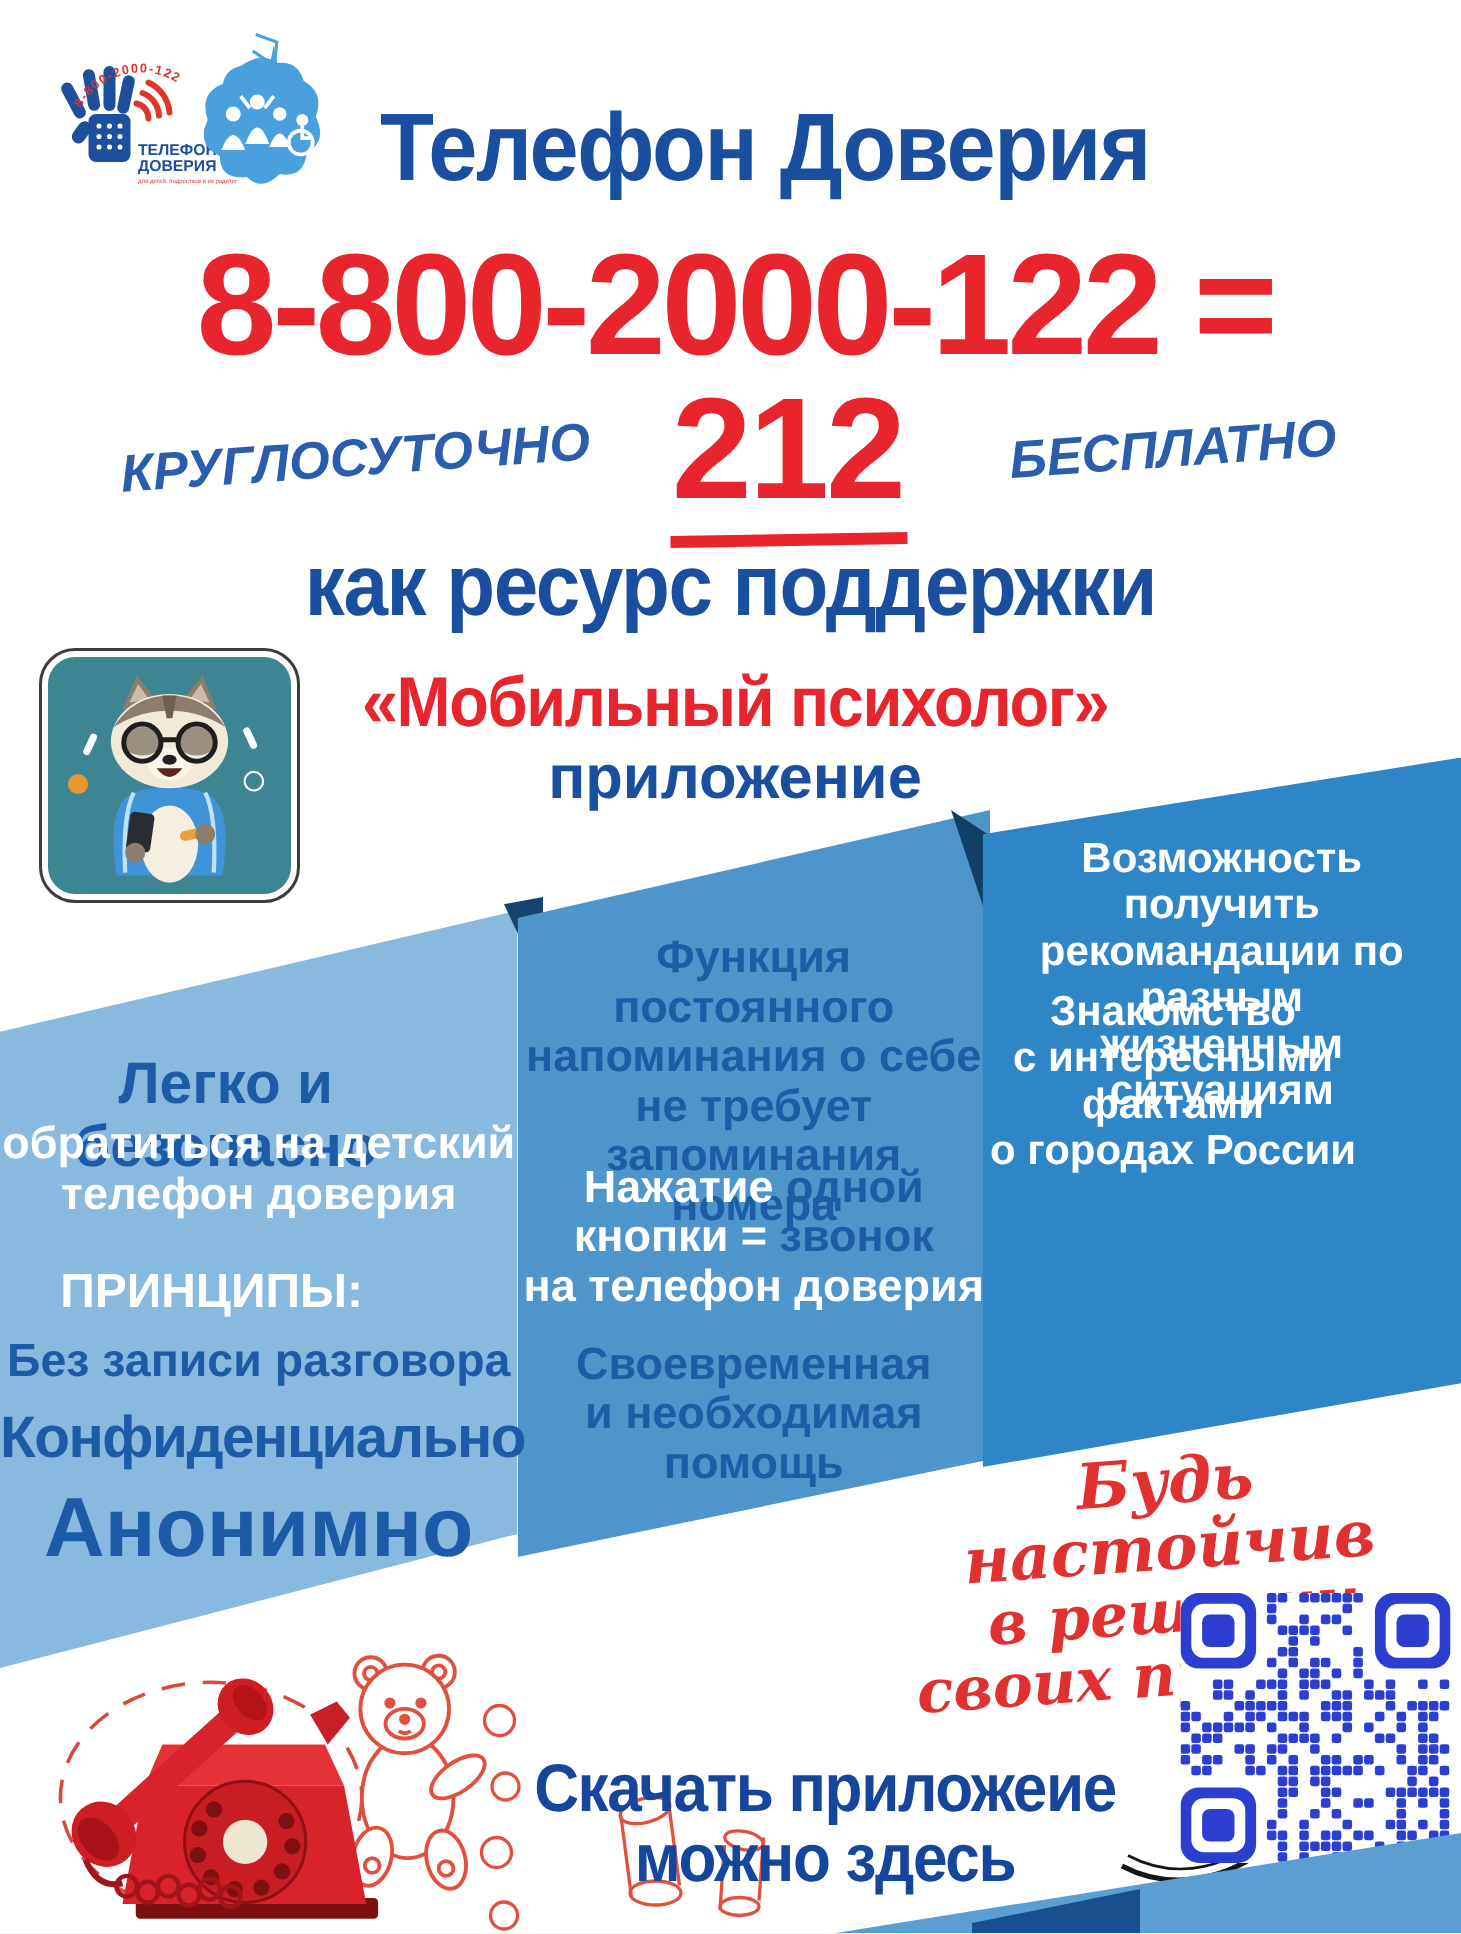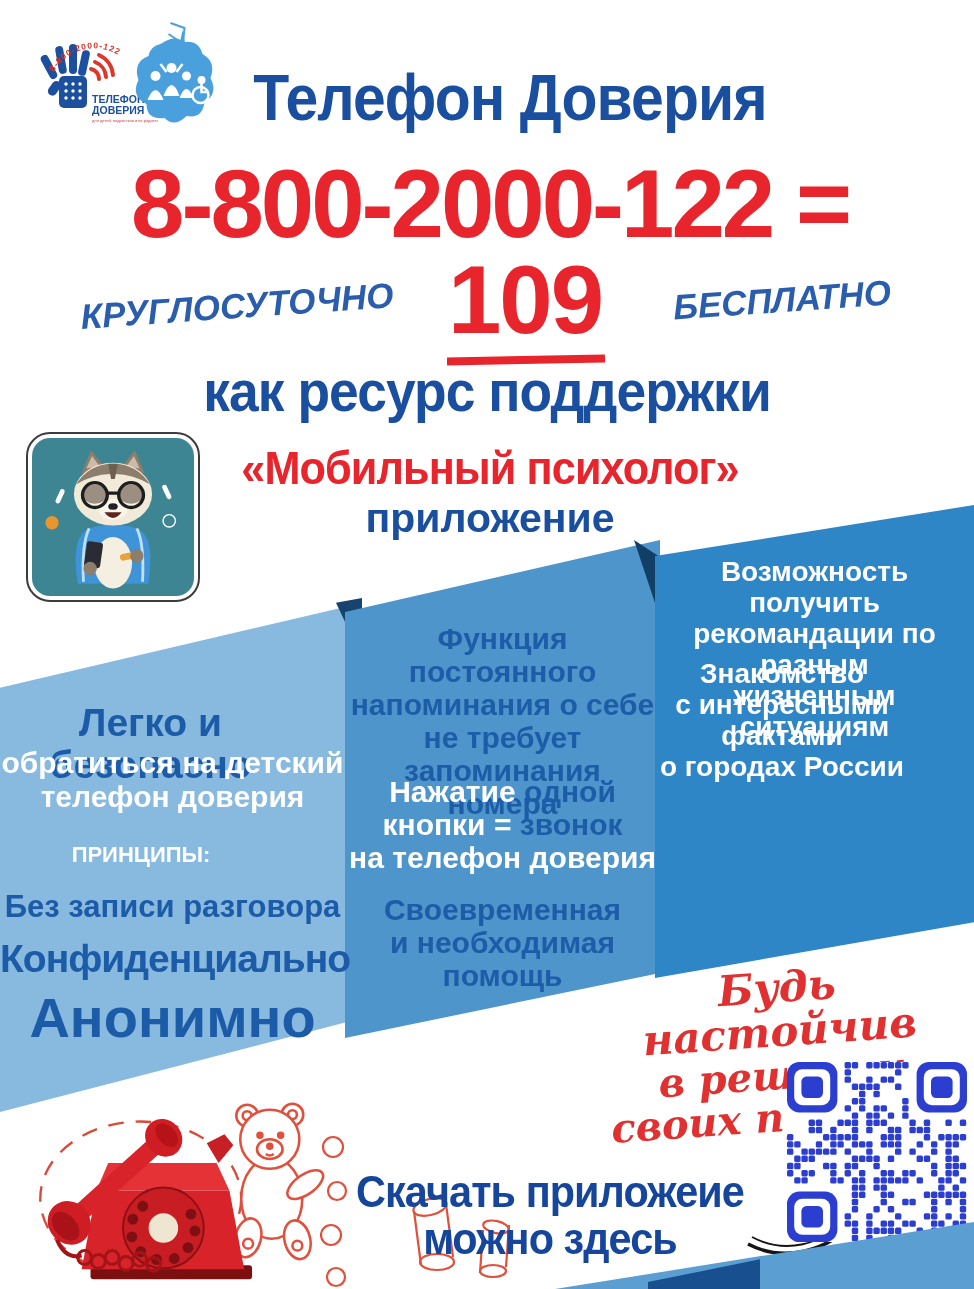--- a/index.html
+++ b/index.html
@@ -118,21 +118,21 @@
         <path d="M44,50 L38,42 M54,50 L60,42"></path>
         <circle cx="78" cy="73" r="8"></circle>
         <path d="M79,62 L79,70 L86,70"></path>
       </g>
     </svg>
   </div>
 
   <div class="abs ctr b cond title">Телефон Доверия</div>
   <div class="abs ctr b phone">8-800-2000-122 =</div>
   <div class="abs ctr script note-l">КРУГЛОСУТОЧНО</div>
-  <div class="abs ctr b short-num">109</div>
+  <div class="abs ctr b short-num">212</div>
   <div class="abs short-underline"></div>
   <div class="abs ctr script note-r">БЕСПЛАТНО</div>
   <div class="abs ctr b cond subtitle">как ресурс поддержки</div>
   <div class="abs ctr b cond app-name">«Мобильный психолог»</div>
   <div class="abs ctr b app-word">приложение</div>
 
   <div class="abs mascot-card">
     <div class="mascot-inner">
       <svg viewBox="0 0 170 160" width="100%" height="100%">
         <rect x="27" y="50" width="5" height="16" rx="2.5" fill="#fff" transform="rotate(25 29 58)"></rect>
@@ -170,21 +170,21 @@
   <div class="abs fold-mid"></div>
   <div class="panel panel-mid"></div>
   <div class="abs fold-right"></div>
   <div class="panel panel-right"></div>
 
   <div class="block pl-txt" style="left:0;top:702px;width:301px;font-size:39px;">Легко и безопасно</div>
   <div class="block white-txt" style="left:0;top:746px;width:345px;font-size:30px;line-height:34px;">
     <div>обратиться на детский</div>
     <div>телефон доверия</div>
   </div>
-  <div class="block white-txt" style="left:0;top:842px;width:282px;font-size:22px;">ПРИНЦИПЫ:</div>
+  <div class="block white-txt" style="left:0;top:842px;width:282px;font-size:32px;">ПРИНЦИПЫ:</div>
   <div class="block pl-txt" style="left:0;top:890px;width:345px;font-size:31px;">Без записи разговора</div>
   <div class="block pl-txt" style="left:0;top:988px;width:345px;font-size:56px;">Анонимно</div>
   <div class="block pl-txt" style="left:0;top:938px;width:345px;font-size:39px;letter-spacing:-1px;">Конфиденциально</div>
 
   <div class="block" style="left:345px;top:622px;width:315px;font-size:30px;line-height:33px;color:#1d5ca6;">
     <div>Функция постоянного</div>
     <div>напоминания  о себе</div>
     <div>не требует</div>
     <div>запоминания номера</div>
   </div>

